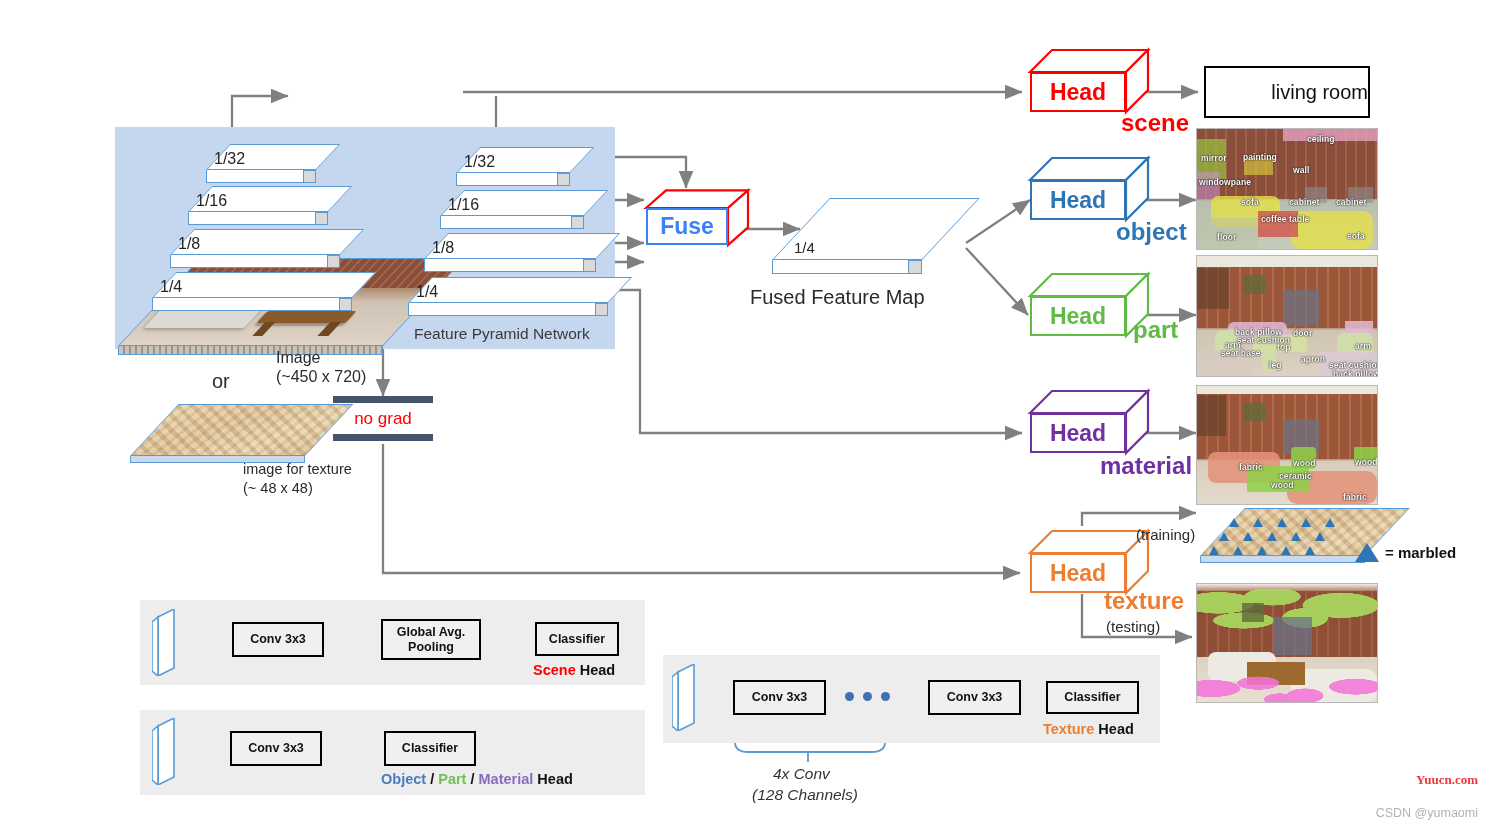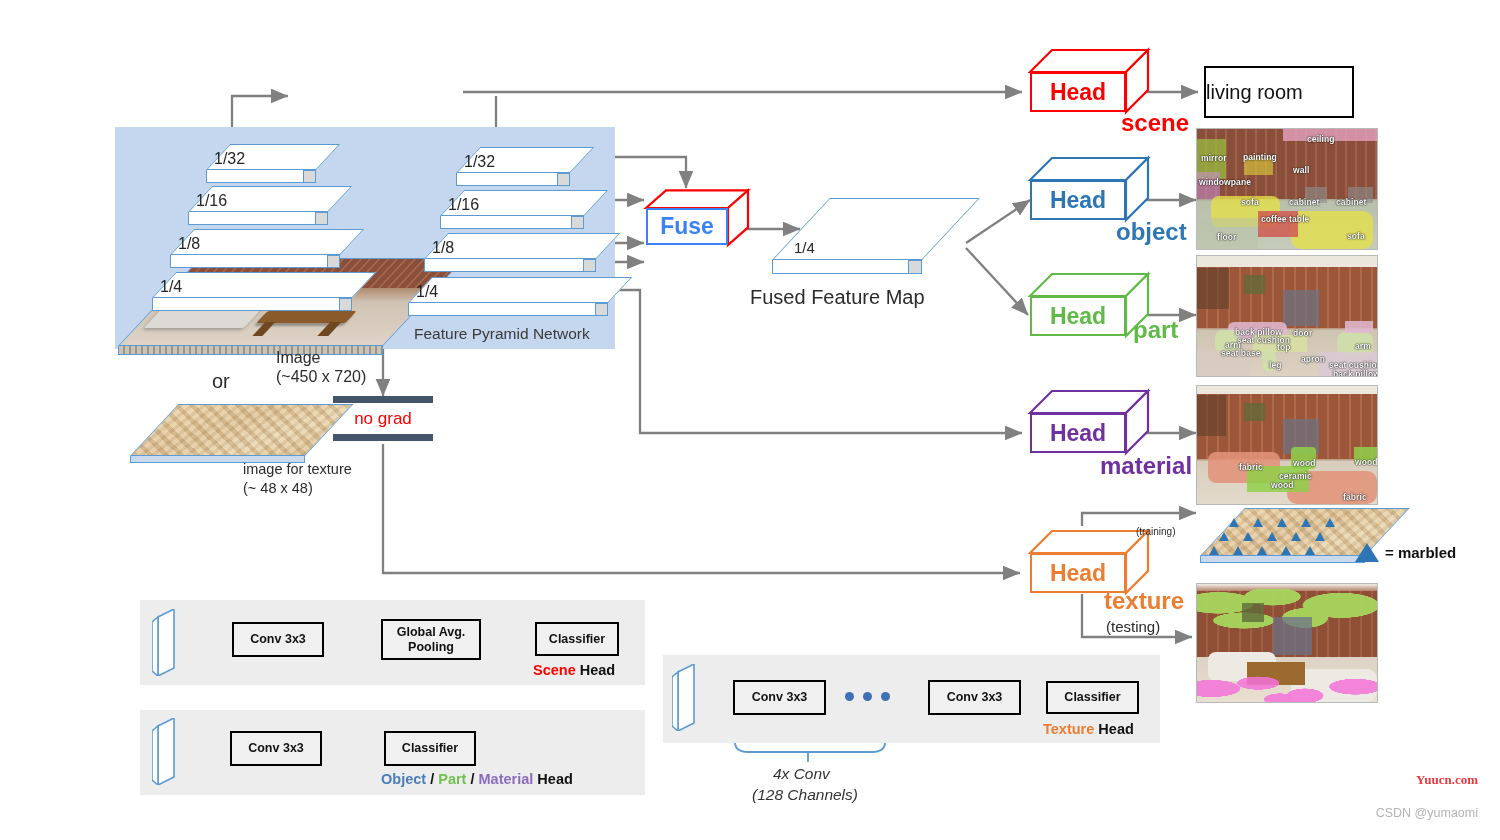--- a/index.html
+++ b/index.html
@@ -70,23 +70,23 @@
   .photo { position:absolute; overflow:hidden; }
 
   .seg-label {
     position:absolute; color:#fff; font-size:8.5px; font-weight:bold;
     text-shadow:0 0 2px rgba(0,0,0,.85), 0 0 1px rgba(0,0,0,.9);
     white-space:nowrap; letter-spacing:.1px;
   }
 
   
   .scene-out {
-    left:1204px; top:66px; width:150px; height:52px;
+    left:1204px; top:66px; width:166px; height:52px;
     border:2.2px solid #000; background:#fff;
-    display:flex; align-items:center; justify-content:flex-start;
+    display:flex; align-items:center; justify-content:flex-end;
     font-size:20px; color:#111;
   }
 
   
   .nograd-wrap { left:333px; top:396px; width:100px; height:48px; }
   .nograd-bar { position:absolute; left:0; width:100px; height:7px; background:#44546a; }
   .nograd-txt {
     position:absolute; left:0; top:10px; width:100px; height:26px;
     display:flex; align-items:center; justify-content:center;
     color:#ff0000; font-size:17px;
@@ -387,21 +387,21 @@
     <svg class="lidpoly" viewBox="0 0 96 40" preserveAspectRatio="none">
       <polygon points="0,0 22,-22 118,-22 96,0" fill="#fff" stroke="#ed7d31" stroke-width="2.2" vector-effect="non-scaling-stroke"></polygon>
       <polygon points="96,0 118,-22 118,18 96,40" fill="#fff" stroke="#ed7d31" stroke-width="2.2" vector-effect="non-scaling-stroke"></polygon>
     </svg>
     <div class="face">
       <span class="txt" style="font-size:23px;">Head</span>
     </div>
   </div>
   <div class="box-caption" style="left:1104px; top:587px; color:#ed7d31; font-size:24px;">texture</div>
 
-  <div class="cap" style="left:1136px; top:526px; font-size:10px;">(training)</div>
+  <div class="cap" style="left:1136px; top:526px; font-size:15px;">(training)</div>
   <div class="cap" style="left:1106px; top:618px; font-size:15px;">(testing)</div>
 
   <div class="abs scene-out">
     <span>living room</span>
   </div>
 
   <div class="photo" style="left:1196px; top:128px; width:182px; height:122px; border:1px solid #b9b9b9;
               background:linear-gradient(180deg,#9c5f45 0%,#8d5640 55%,#b8bfab 60%,#c6ccba 100%);">
     <div style="position:absolute;left:0;top:0;width:100%;height:58%;
                 background:repeating-linear-gradient(90deg,#8a4f3a 0 8px,#a1604a 8px 10px),

